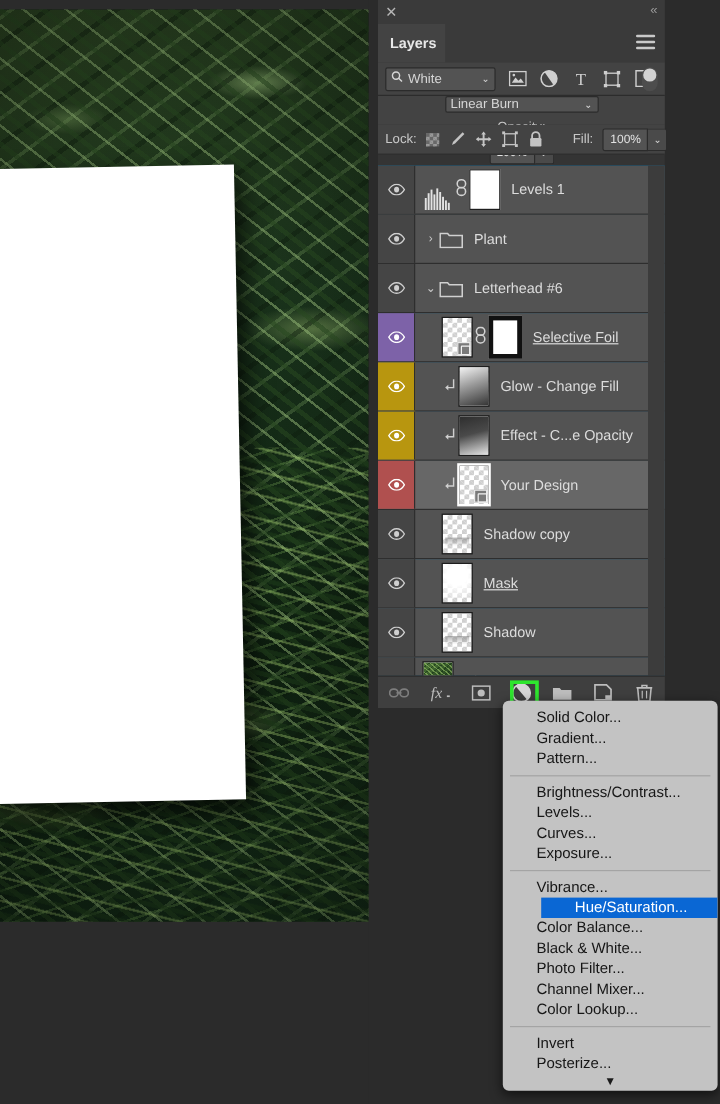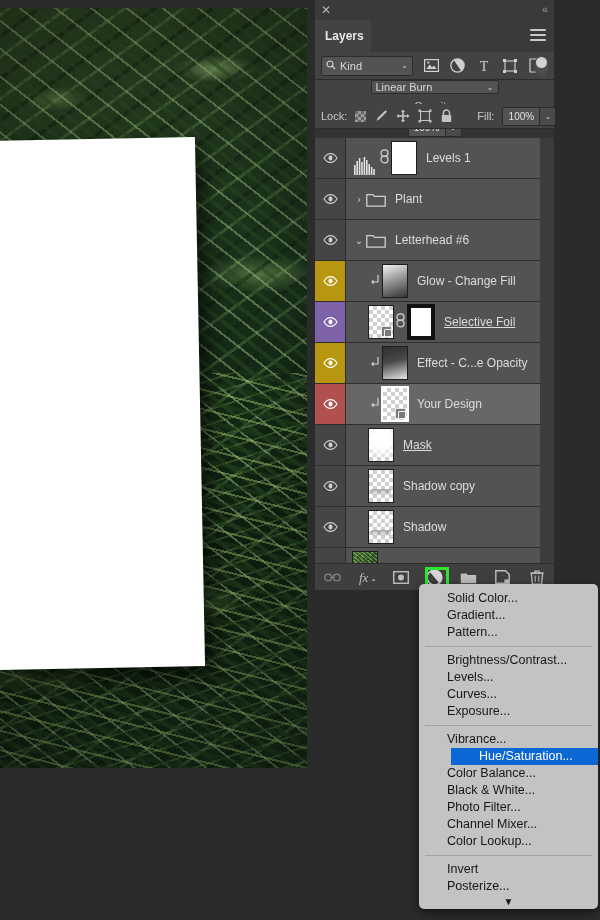--- a/index.html
+++ b/index.html
@@ -296,21 +296,21 @@
     </div>
 
     <div class="filter-row">
       <div class="kind-select">
         <span class="mag">
           <svg width="10" height="10" viewBox="0 0 10 10">
               <circle cx="4" cy="4" r="3" fill="none" stroke="#d6d6d6" stroke-width="1.2"></circle>
               <line x1="6.2" y1="6.2" x2="9" y2="9" stroke="#d6d6d6" stroke-width="1.2"></line>
             </svg>
         </span>
-        <span class="lbl">Kind</span>
+        <span class="lbl">White</span>
         <span class="chev">⌄</span>
       </div>
       <div class="ficons">
         <span class="ficon">
           <svg width="15" height="13" viewBox="0 0 15 13">
               <rect x="0.6" y="0.6" width="13.8" height="11.8" fill="none" stroke="#cfcfcf" stroke-width="1.2"></rect>
               <path d="M2.5 10 L5.6 5.6 L8 8.3 L10 6.4 L12.6 10 Z" fill="#cfcfcf"></path>
               <circle cx="4.2" cy="3.6" r="1.1" fill="#cfcfcf"></circle>
             </svg>
         </span>
@@ -457,20 +457,42 @@
           </div>
           <div class="thumb-cell">
             <span class="disc-arrow">⌄</span>
             <span class="folder-ico"><svg width="20" height="15" viewBox="0 0 20 15">
   <path d="M0.8 2.6 H7 L8.4 4.3 H19.2 V14.2 H0.8 Z" fill="none" stroke="#d0d0d0" stroke-width="1.3"></path>
               </svg></span>
             <span class="layer-name">Letterhead #6</span>
           </div>
         </div>
         <div class="layer-row">
+          <div class="eye-cell" style="background: rgb(125, 98, 168);">
+            <span class="eye">
+              <svg width="15" height="10" viewBox="0 0 15 10">
+  <path d="M7.5 0.6 C11.5 0.6 14 5 14 5 C14 5 11.5 9.4 7.5 9.4 C3.5 9.4 1 5 1 5 C1 5 3.5 0.6 7.5 0.6 Z" fill="none" stroke="#ffffff" stroke-width="1.1"></path>
+  <ellipse cx="7.5" cy="5" rx="2.1" ry="2.4" fill="#ffffff"></ellipse>
+</svg>
+            </span>
+          </div>
+          <div class="thumb-cell">
+            <span class="indent"></span>
+            <span class="thumb">
+              <span class="so-badge"></span>
+            </span>
+            <span class="link-ico"><svg width="11" height="15" viewBox="0 0 11 15">
+  <rect x="2" y="0.8" width="7" height="6.6" rx="3.3" fill="none" stroke="#d2d2d2" stroke-width="1.3"></rect>
+  <rect x="2" y="7.2" width="7" height="6.6" rx="3.3" fill="none" stroke="#d2d2d2" stroke-width="1.3"></rect>
+              </svg></span>
+            <span class="mask-thumb framed"></span>
+            <span class="layer-name underline">Selective Foil</span>
+          </div>
+        </div>
+        <div class="layer-row">
           <div class="eye-cell" style="background: rgb(184, 150, 15);">
             <span class="eye">
               <svg width="15" height="10" viewBox="0 0 15 10">
   <path d="M7.5 0.6 C11.5 0.6 14 5 14 5 C14 5 11.5 9.4 7.5 9.4 C3.5 9.4 1 5 1 5 C1 5 3.5 0.6 7.5 0.6 Z" fill="none" stroke="#ffffff" stroke-width="1.1"></path>
   <ellipse cx="7.5" cy="5" rx="2.1" ry="2.4" fill="#ffffff"></ellipse>
 </svg>
             </span>
           </div>
           <div class="thumb-cell">
             <span class="indent"></span>
@@ -478,42 +500,20 @@
   <path d="M9 2 V9 H3.5" fill="none" stroke="#cfcfcf" stroke-width="1.2"></path>
   <path d="M4.6 6.6 L2 9 L4.6 11.4 Z" fill="#cfcfcf"></path>
               </svg></span>
             <span class="thumb">
               <span class="grad-fill"></span>
             </span>
             <span class="layer-name">Glow - Change Fill</span>
           </div>
         </div>
         <div class="layer-row">
-          <div class="eye-cell" style="background: rgb(125, 98, 168);">
-            <span class="eye">
-              <svg width="15" height="10" viewBox="0 0 15 10">
-  <path d="M7.5 0.6 C11.5 0.6 14 5 14 5 C14 5 11.5 9.4 7.5 9.4 C3.5 9.4 1 5 1 5 C1 5 3.5 0.6 7.5 0.6 Z" fill="none" stroke="#ffffff" stroke-width="1.1"></path>
-  <ellipse cx="7.5" cy="5" rx="2.1" ry="2.4" fill="#ffffff"></ellipse>
-</svg>
-            </span>
-          </div>
-          <div class="thumb-cell">
-            <span class="indent"></span>
-            <span class="thumb">
-              <span class="so-badge"></span>
-            </span>
-            <span class="link-ico"><svg width="11" height="15" viewBox="0 0 11 15">
-  <rect x="2" y="0.8" width="7" height="6.6" rx="3.3" fill="none" stroke="#d2d2d2" stroke-width="1.3"></rect>
-  <rect x="2" y="7.2" width="7" height="6.6" rx="3.3" fill="none" stroke="#d2d2d2" stroke-width="1.3"></rect>
-              </svg></span>
-            <span class="mask-thumb framed"></span>
-            <span class="layer-name underline">Selective Foil</span>
-          </div>
-        </div>
-        <div class="layer-row">
           <div class="eye-cell" style="background: rgb(184, 150, 15);">
             <span class="eye">
               <svg width="15" height="10" viewBox="0 0 15 10">
   <path d="M7.5 0.6 C11.5 0.6 14 5 14 5 C14 5 11.5 9.4 7.5 9.4 C3.5 9.4 1 5 1 5 C1 5 3.5 0.6 7.5 0.6 Z" fill="none" stroke="#ffffff" stroke-width="1.1"></path>
   <ellipse cx="7.5" cy="5" rx="2.1" ry="2.4" fill="#ffffff"></ellipse>
 </svg>
             </span>
           </div>
           <div class="thumb-cell">
             <span class="indent"></span>
@@ -553,40 +553,40 @@
             <span class="eye">
               <svg width="15" height="10" viewBox="0 0 15 10">
   <path d="M7.5 0.6 C11.5 0.6 14 5 14 5 C14 5 11.5 9.4 7.5 9.4 C3.5 9.4 1 5 1 5 C1 5 3.5 0.6 7.5 0.6 Z" fill="none" stroke="#cfcfcf" stroke-width="1.1"></path>
   <ellipse cx="7.5" cy="5" rx="2.1" ry="2.4" fill="#cfcfcf"></ellipse>
 </svg>
             </span>
           </div>
           <div class="thumb-cell">
             <span class="indent"></span>
             <span class="thumb">
-              <span class="soft-white"></span>
-            </span>
-            <span class="layer-name underline">Mask</span>
+              <span class="shadow-band"></span>
+            </span>
+            <span class="layer-name">Shadow copy</span>
           </div>
         </div>
         <div class="layer-row">
           <div class="eye-cell">
             <span class="eye">
               <svg width="15" height="10" viewBox="0 0 15 10">
   <path d="M7.5 0.6 C11.5 0.6 14 5 14 5 C14 5 11.5 9.4 7.5 9.4 C3.5 9.4 1 5 1 5 C1 5 3.5 0.6 7.5 0.6 Z" fill="none" stroke="#cfcfcf" stroke-width="1.1"></path>
   <ellipse cx="7.5" cy="5" rx="2.1" ry="2.4" fill="#cfcfcf"></ellipse>
 </svg>
             </span>
           </div>
           <div class="thumb-cell">
             <span class="indent"></span>
             <span class="thumb">
-              <span class="shadow-band"></span>
-            </span>
-            <span class="layer-name">Shadow copy</span>
+              <span class="soft-white"></span>
+            </span>
+            <span class="layer-name underline">Mask</span>
           </div>
         </div>
         <div class="layer-row">
           <div class="eye-cell">
             <span class="eye">
               <svg width="15" height="10" viewBox="0 0 15 10">
   <path d="M7.5 0.6 C11.5 0.6 14 5 14 5 C14 5 11.5 9.4 7.5 9.4 C3.5 9.4 1 5 1 5 C1 5 3.5 0.6 7.5 0.6 Z" fill="none" stroke="#cfcfcf" stroke-width="1.1"></path>
   <ellipse cx="7.5" cy="5" rx="2.1" ry="2.4" fill="#cfcfcf"></ellipse>
 </svg>
             </span>

